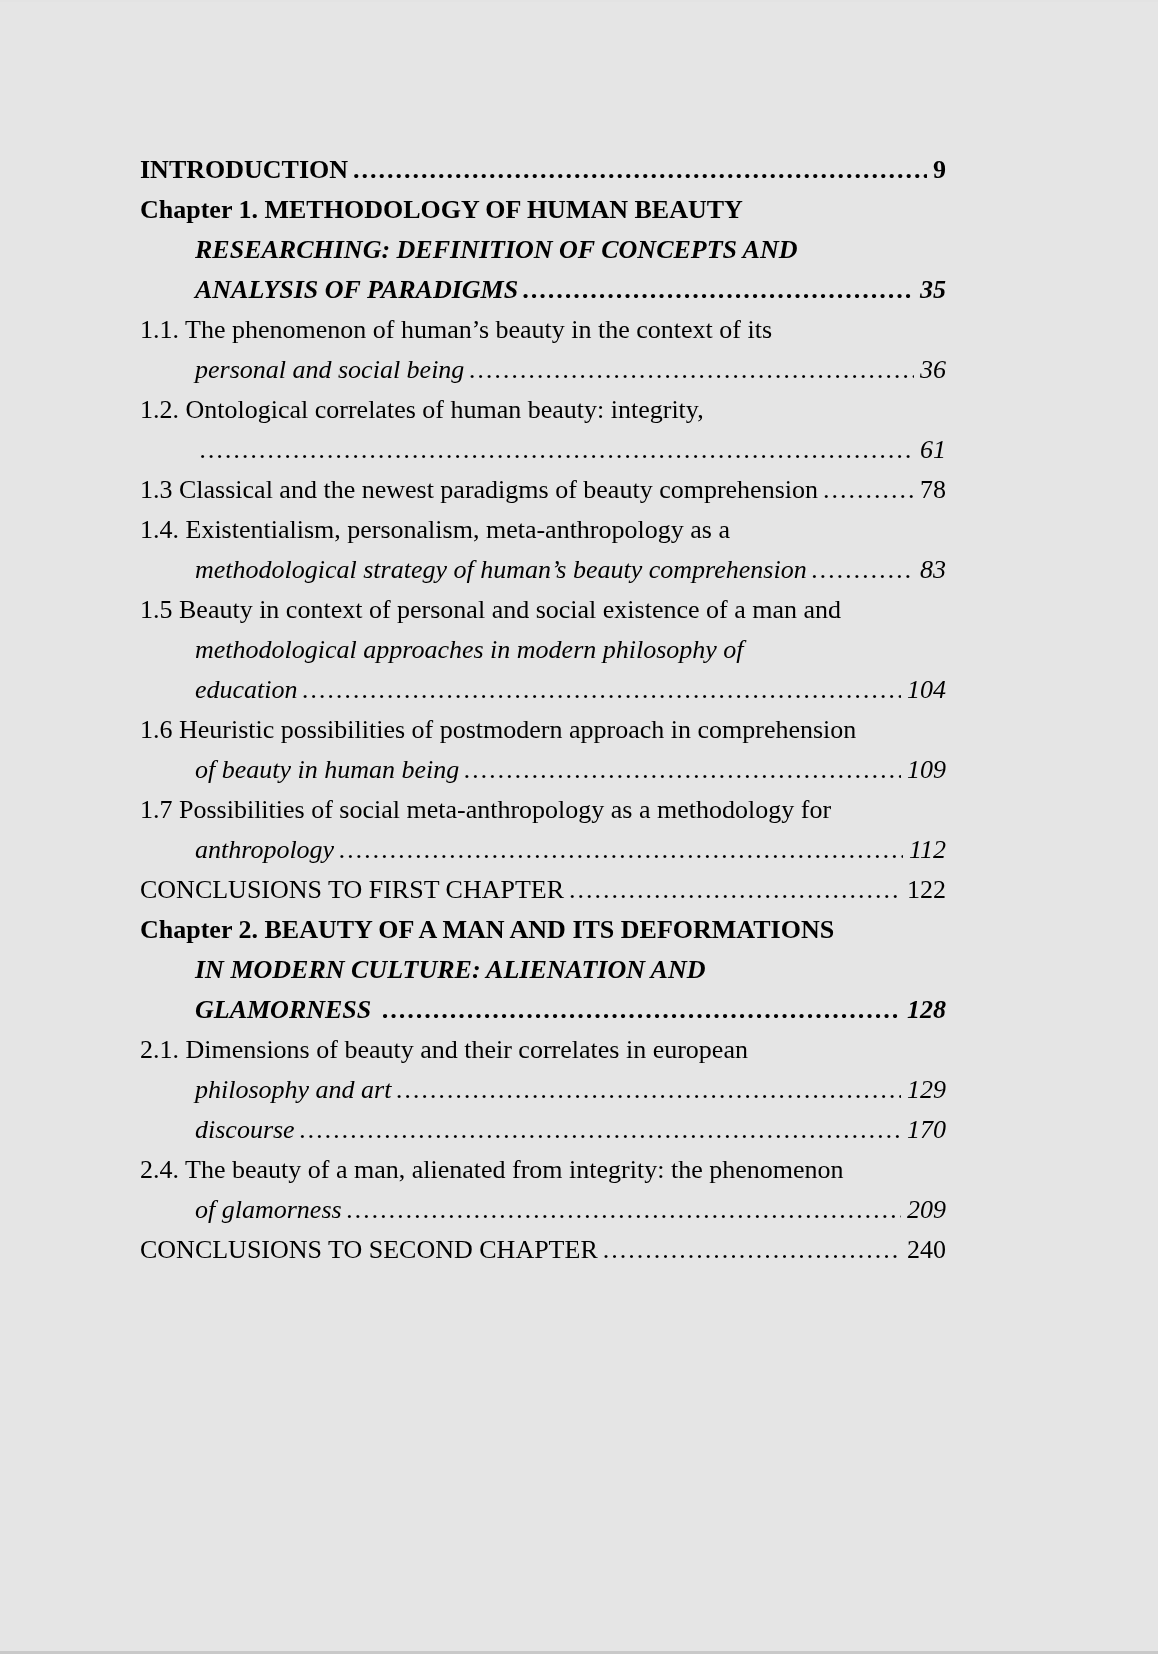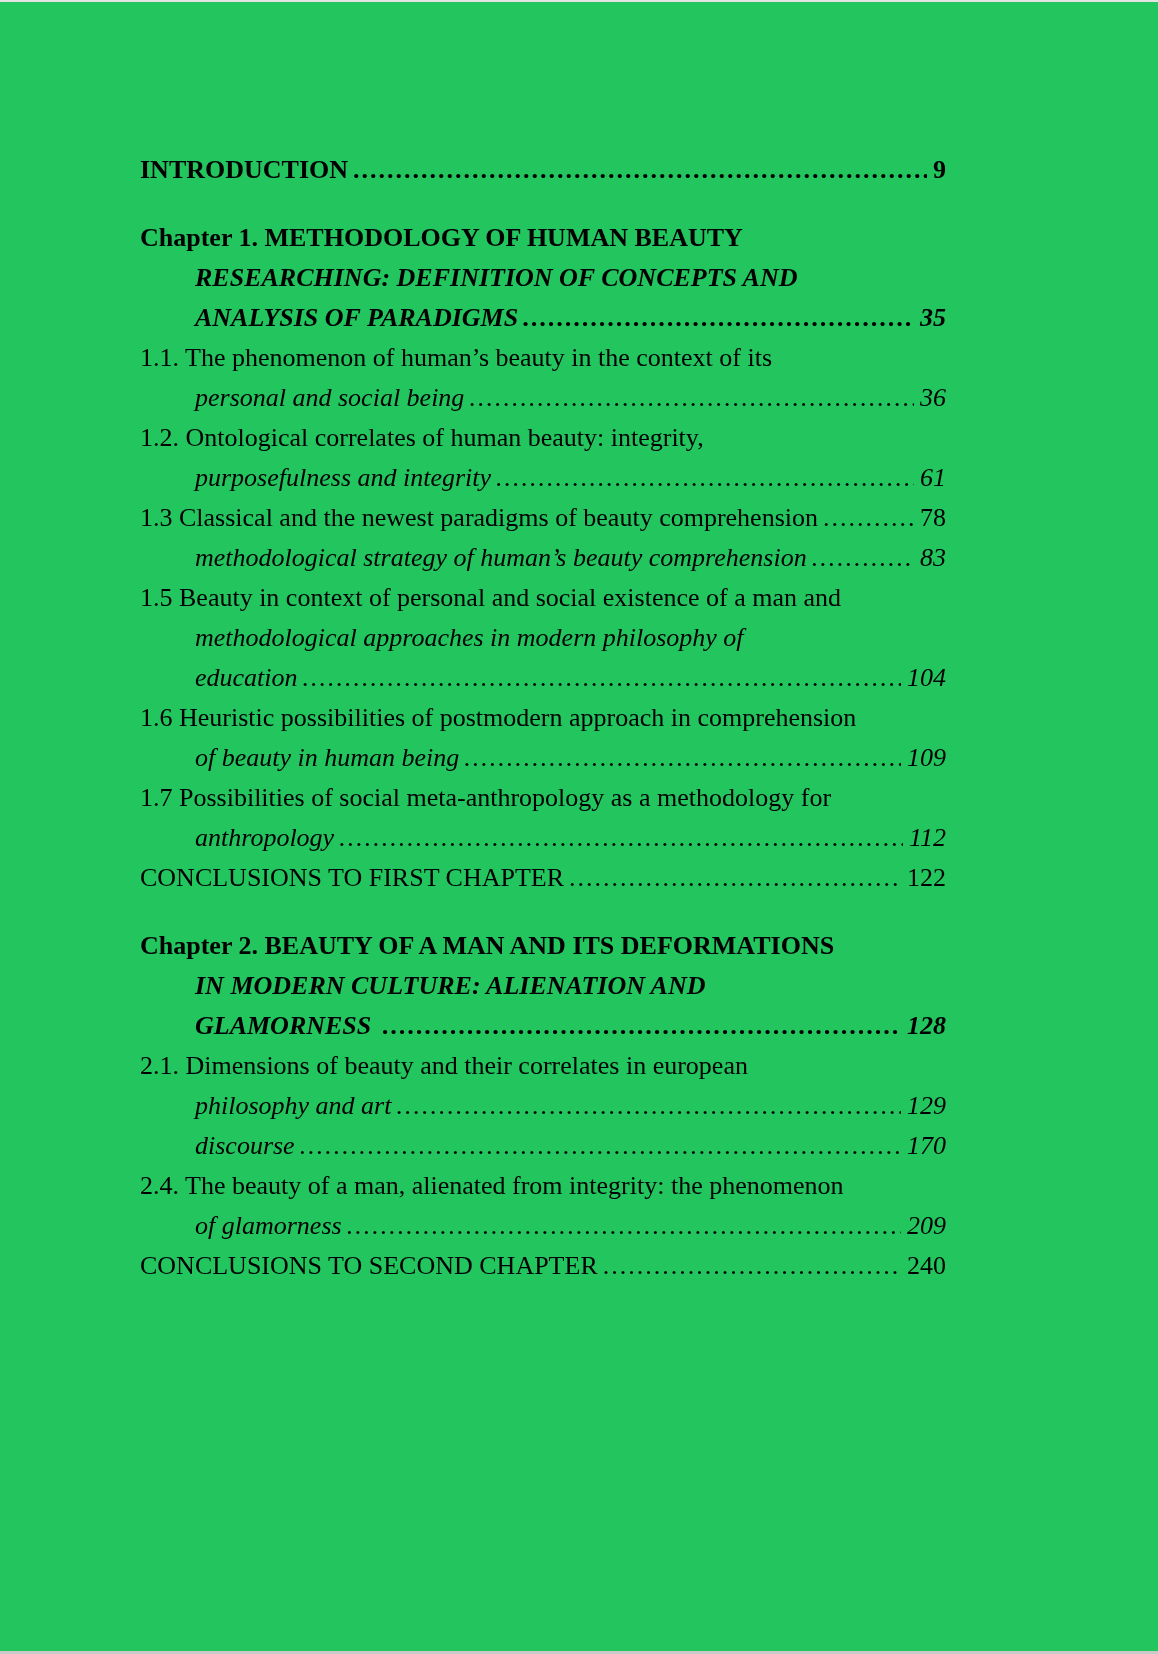--- a/index.html
+++ b/index.html
@@ -5,39 +5,39 @@
   * { margin: 0; padding: 0; box-sizing: border-box; }
 
   html, body {
     background: #ffffff;
   }
 
   .page {
     position: relative;
     width: 1158px;
     height: 1654px;
-    background: #22c55e;
+    background: #e5e5e5;
     color: #000000;
     font-family: "Liberation Serif", "DejaVu Serif", serif;
     font-size: 26px;
     overflow: hidden;
     border-top: 2px solid #e3e3e3;
     border-bottom: 3px solid #c9c9c9;
   }
 
   .toc {
     position: absolute;
     left: 140px;
     top: 148px;
     width: 806px;
   }
 
   .entry { }
 
-  .entry.gap { margin-top: 28px; }
+  .entry.gap { }
 
   .entry.chapter { font-weight: bold; }
 
   .line {
     line-height: 40px;
     white-space: nowrap;
     display: flex;
     align-items: baseline;
   }
 
@@ -94,33 +94,35 @@
           <span class="txt">personal and social being</span>
           <span class="dots"></span>
           <span class="pg">36</span>
         </div>
       </div>
       <div class="entry item">
         <div class="line">
           <span class="txt">1.2. Ontological correlates of human beauty: integrity,</span>
         </div>
         <div class="line cont">
-          <span class="txt">purposefulness and integrity</span>
           <span class="dots"></span>
           <span class="pg">61</span>
         </div>
       </div>
       <div class="entry item">
         <div class="line">
           <span class="txt">1.3 Classical and the newest paradigms of beauty comprehension</span>
           <span class="dots"></span>
           <span class="pg">78</span>
         </div>
       </div>
       <div class="entry item">
+        <div class="line">
+          <span class="txt">1.4. Existentialism, personalism, meta-anthropology as a</span>
+        </div>
         <div class="line cont">
           <span class="txt">methodological strategy of human’s beauty comprehension</span>
           <span class="dots"></span>
           <span class="pg">83</span>
         </div>
       </div>
       <div class="entry item">
         <div class="line">
           <span class="txt">1.5 Beauty in context of personal and social existence of a man and</span>
         </div>

